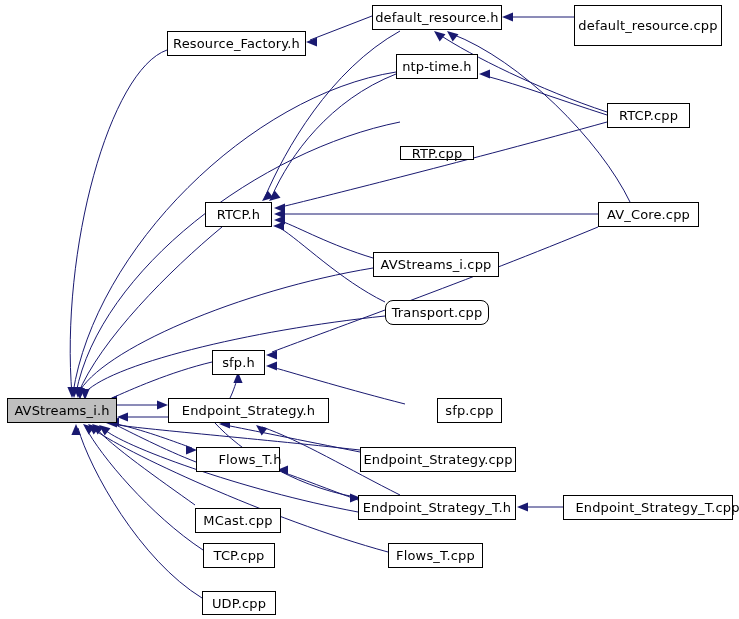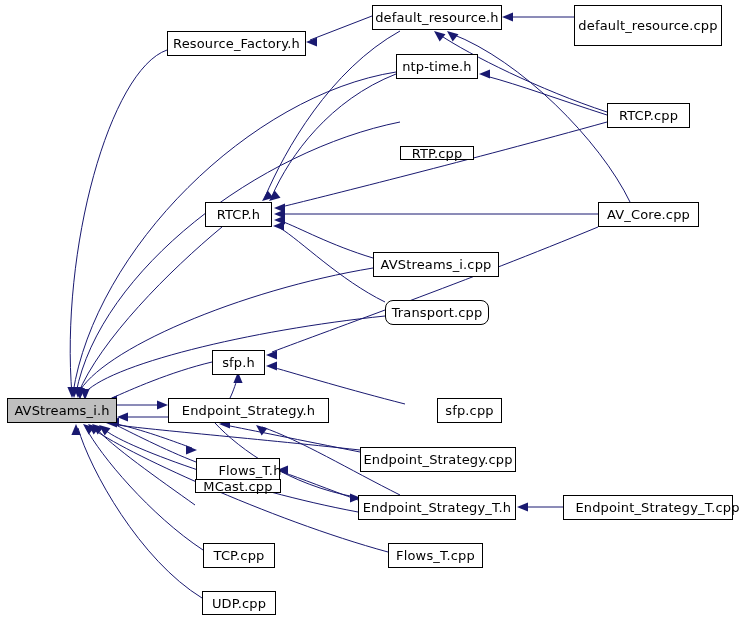--- a/index.html
+++ b/index.html
@@ -187,22 +187,22 @@
       <div class="node" style="left: 396px; top: 54px; width: 82px; height: 25px;">ntp-time.h</div>
       <div class="node" style="left: 400px; top: 103px; width: 74px; height: 14px; margin-top: 43px;">RTP.cpp</div>
       <div class="node" style="left: 607px; top: 103px; width: 83px; height: 25px;">RTCP.cpp</div>
       <div class="node" style="left: 205px; top: 202px; width: 67px; height: 25px;">RTCP.h</div>
       <div class="node" style="left: 598px; top: 202px; width: 101px; height: 25px;">AV_Core.cpp</div>
       <div class="node" style="left: 373px; top: 252px; width: 126px; height: 25px;">AVStreams_i.cpp</div>
       <div class="node" style="left: 385px; top: 300px; width: 104px; height: 25px; border-radius: 8px;">Transport.cpp</div>
       <div class="node" style="left: 212px; top: 350px; width: 53px; height: 25px;">sfp.h</div>
       <div class="node" style="left: 405px; top: 398px; width: 65px; height: 25px; margin-left: 32px;">sfp.cpp</div>
       <div class="node" style="left: 168px; top: 398px; width: 161px; height: 25px;">Endpoint_Strategy.h</div>
-      <div class="node" style="left: 196px; top: 458px; width: 84px; height: 25px; padding-left: 24px;">Flows_T.h</div>
+      <div class="node" style="left: 196px; top: 447px; width: 84px; height: 25px; padding-left: 24px;">Flows_T.h</div>
       <div class="node" style="left: 360px; top: 447px; width: 156px; height: 25px;">Endpoint_Strategy.cpp</div>
-      <div class="node" style="left: 195px; top: 479px; width: 86px; height: 14px;">MCast.cpp</div>
+      <div class="node" style="left: 195px; top: 508px; width: 86px; height: 25px;">MCast.cpp</div>
       <div class="node" style="left: 358px; top: 495px; width: 158px; height: 25px;">Endpoint_Strategy_T.h</div>
       <div class="node" style="left: 563px; top: 495px; width: 170px; height: 25px; padding-left: 19px;">Endpoint_Strategy_T.cpp</div>
       <div class="node" style="left: 203px; top: 543px; width: 72px; height: 25px;">TCP.cpp</div>
       <div class="node" style="left: 388px; top: 543px; width: 95px; height: 25px;">Flows_T.cpp</div>
       <div class="node" style="left: 202px; top: 591px; width: 74px; height: 24px;">UDP.cpp</div>
     </div>
 </div>
 
 </body></html>

